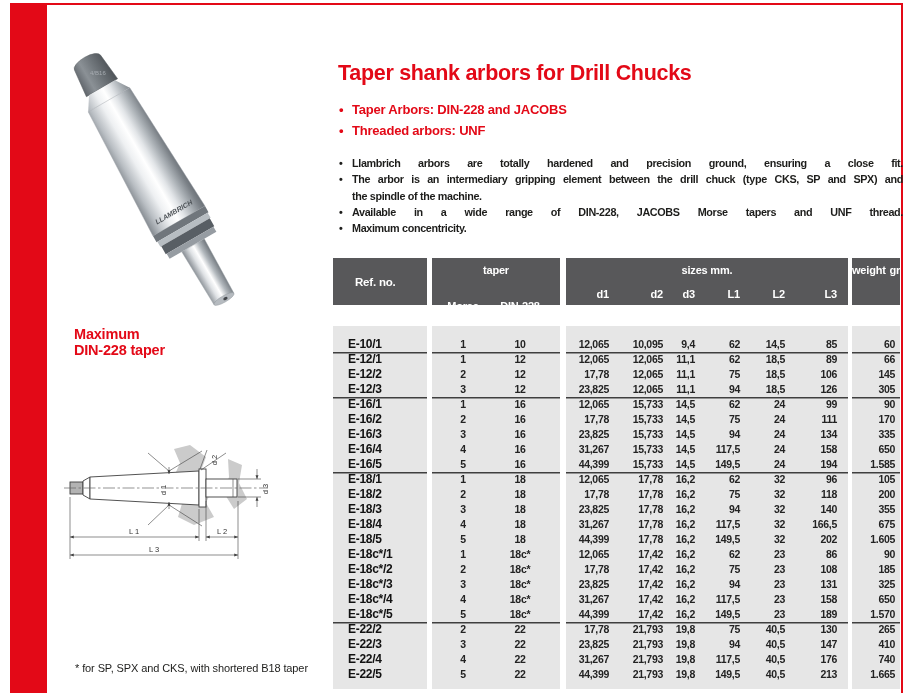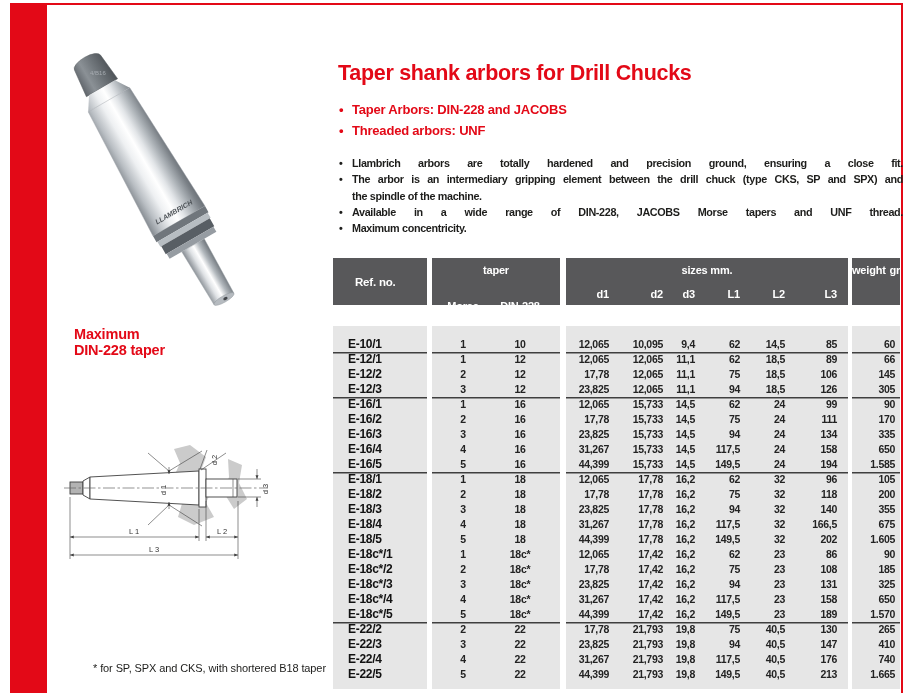--- a/index.html
+++ b/index.html
@@ -8,21 +8,21 @@
 
   
   .red-bar{position:absolute;left:10px;top:3px;width:37px;height:690px;background:#e30917;}
   .red-top{position:absolute;left:10px;top:3px;width:893px;height:2px;background:#e30917;}
   .red-right{position:absolute;left:901px;top:3px;width:2px;height:690px;background:#e30917;}
 
   
   .photo{position:absolute;left:46px;top:40px;width:220px;height:290px;}
   .caption{position:absolute;left:74px;top:326px;color:#e30917;font-weight:bold;font-size:14.5px;line-height:16px;letter-spacing:-0.2px;}
   .diagram{position:absolute;left:60px;top:445px;width:215px;height:125px;}
-  .footnote{position:absolute;left:93px;top:662px;font-size:11px;color:#1d1d1b;letter-spacing:-0.1px;}
+  .footnote{position:absolute;left:75px;top:662px;font-size:11px;color:#1d1d1b;letter-spacing:-0.1px;}
 
   
   .title{position:absolute;left:338px;top:61px;color:#e30917;font-weight:bold;font-size:21.5px;letter-spacing:-0.3px;}
   .red-bullets{position:absolute;left:339px;top:99px;color:#e30917;font-weight:bold;font-size:13px;line-height:21px;letter-spacing:-0.2px;}
   .red-bullets .bl{position:relative;padding-left:13px;}
   .bl::before{content:"\2022";position:absolute;left:0;top:0;}
   .black-bullets{position:absolute;left:339px;top:155px;width:564px;color:#1d1d1b;font-weight:bold;font-size:10.8px;line-height:16.3px;letter-spacing:-0.35px;}
   .black-bullets .bl{position:relative;padding-left:13px;}
   .just{text-align:justify;text-align-last:justify;}
 

